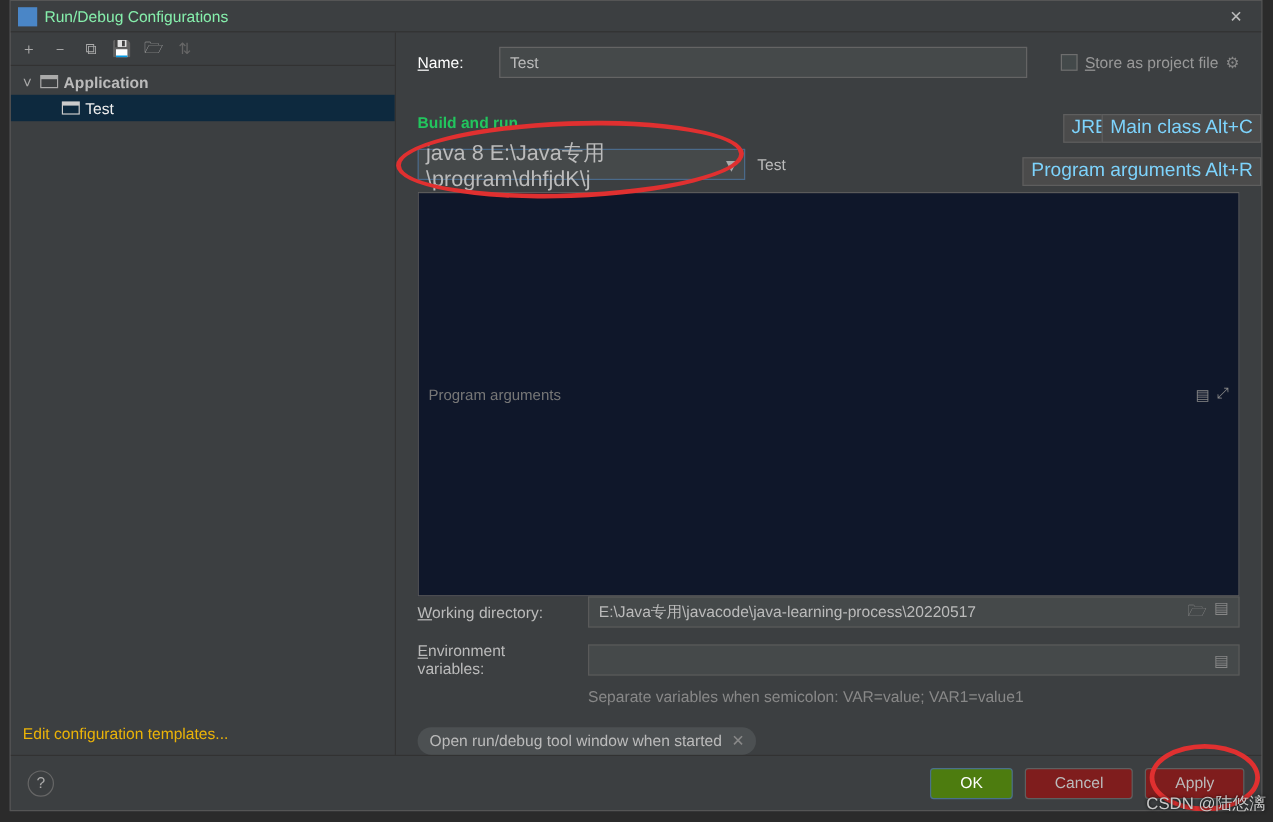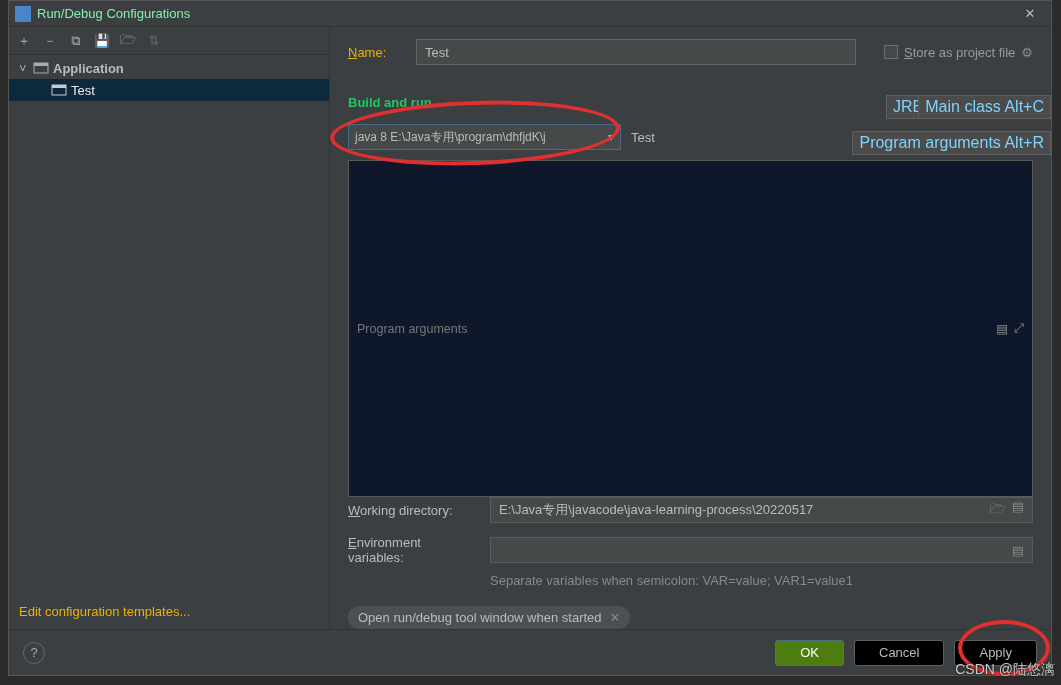--- a/index.html
+++ b/index.html
@@ -19,56 +19,56 @@
 .tree-row { display: flex; align-items: center; height: 22px; padding-left: 10px; gap: 4px; }
 .tree-row.selected { background: #0d293e; color: #eee; }
 .chev { width: 10px; color: #aaa; }
 .app-ico { width: 16px; height: 16px; display: inline-block; }
 .app-ico svg { width: 16px; height: 16px; }
 .edit-templates { padding: 10px; }
 .edit-templates a { color: #eab308; text-decoration: none; text-align: center; }
 
 .right { flex: 1; padding: 12px 18px 0 18px; display: flex; flex-direction: column; position: relative; }
 .row { display: flex; align-items: center; margin-bottom: 12px; gap: 12px; }
-.label { width: 56px; color: #eab308; }
+.label { width: 56px; color: #ffffff; }
 .underline { text-decoration: underline; }
 .textfield { background: #45494a; border: 1px solid #646464; color: #bbb; height: 26px; padding: 0 8px; font-size: 13px; }
 .textfield.name { width: 440px; }
 .store-wrap { margin-left: auto; display: flex; align-items: center; gap: 6px; color: #999; }
 .checkbox { width: 14px; height: 14px; border: 1px solid #6e6e6e; background: #43494a; }
 .gear { color: #888; }
 
 .section-head { display: flex; align-items: center; margin: 18px 0 8px 0; }
 .section-head .stitle { color: #22c55e; font-weight: bold; }
 .modify { margin-left: auto; color: #589df6; text-decoration: underline; }
 .alt-tag { color: #888; margin-left: 4px; font-size: 12px; }
 
 .hint-box { position: absolute; background: #4b4b4b; color: #7dd3fc; border: 1px solid #5e5e5e; padding: 2px 6px; font-size: 16px; }
 
 .jre-row { display: flex; align-items: center; gap: 10px; }
-.combo { display: flex; align-items: center; background: #45494a; border: 1px solid #4a6a8a; height: 26px; width: 273px; padding: 0 6px; font-family: monospace; font-size: 12px; color: #bbb; }
+.combo { display: flex; align-items: center; background: #45494a; border: 1px solid #4a6a8a; height: 26px; width: 273px; padding: 0 6px; font-family: monospace; font-size: 18px; color: #bbb; }
 .combo .arrow { margin-left: auto; color: #aaa; }
 .main-class { color: #bbb; }
 .field-wide { flex: 1; background: #0f172a; border: 1px solid #5a5a5a; height: 26px; display: flex; align-items: center; padding: 0 8px; color: #777; font-family: monospace; font-size: 12.5px; position: relative; }
 .field-wide .end-icons { margin-left: auto; display: flex; gap: 6px; color: #888; }
 
 .hint { color: #888; margin: 8px 0 16px 0; }
 .row2 { display: flex; align-items: center; gap: 14px; margin-bottom: 12px; }
 .row2 .lbl { width: 128px; }
 .row2 .val { flex: 1; background: #45494a; border: 1px solid #5a5a5a; height: 26px; display: flex; align-items: center; padding: 0 8px; color: #bbb; position: relative; }
 .row2 .val .end-icons { margin-left: auto; display: flex; gap: 6px; color: #888; }
 .sep-hint { color: #888; margin-left: 142px; margin-top: -4px; margin-bottom: 18px; }
 
 .chip { display: inline-flex; align-items: center; background: #4c5052; border-radius: 14px; padding: 4px 10px; color: #bbb; gap: 8px; }
 .chip .x { color: #888; cursor: pointer; }
 
 .footer { height: 46px; border-top: 1px solid #323232; display: flex; align-items: center; padding: 0 14px; gap: 10px; }
 .help { width: 22px; height: 22px; border: 1px solid #666; border-radius: 50%; display: flex; align-items: center; justify-content: center; color: #aaa; }
 .spacer { flex: 1; }
-.btn { height: 26px; padding: 0 24px; border: 1px solid #5e6060; background: #000000; color: #bbb; display: flex; align-items: center; border-radius: 3px; cursor: pointer; }
+.btn { height: 26px; padding: 0 24px; border: 1px solid #5e6060; background: #7f1d1d; color: #bbb; display: flex; align-items: center; border-radius: 3px; cursor: pointer; }
 .btn.primary { background: #4d7c0f; border-color: #4a708b; color: #fff; }
 
 .red-ellipse { position: absolute; border: 4px solid #e03030; border-radius: 50%; pointer-events: none; }
 .watermark { position: absolute; right: 6px; bottom: 6px; color: #c8c8c8; font-size: 14px; text-shadow: 0 0 3px #000; }
 </style>
 </head>
 <body>
 
 <div class="window">
   <div class="titlebar">

